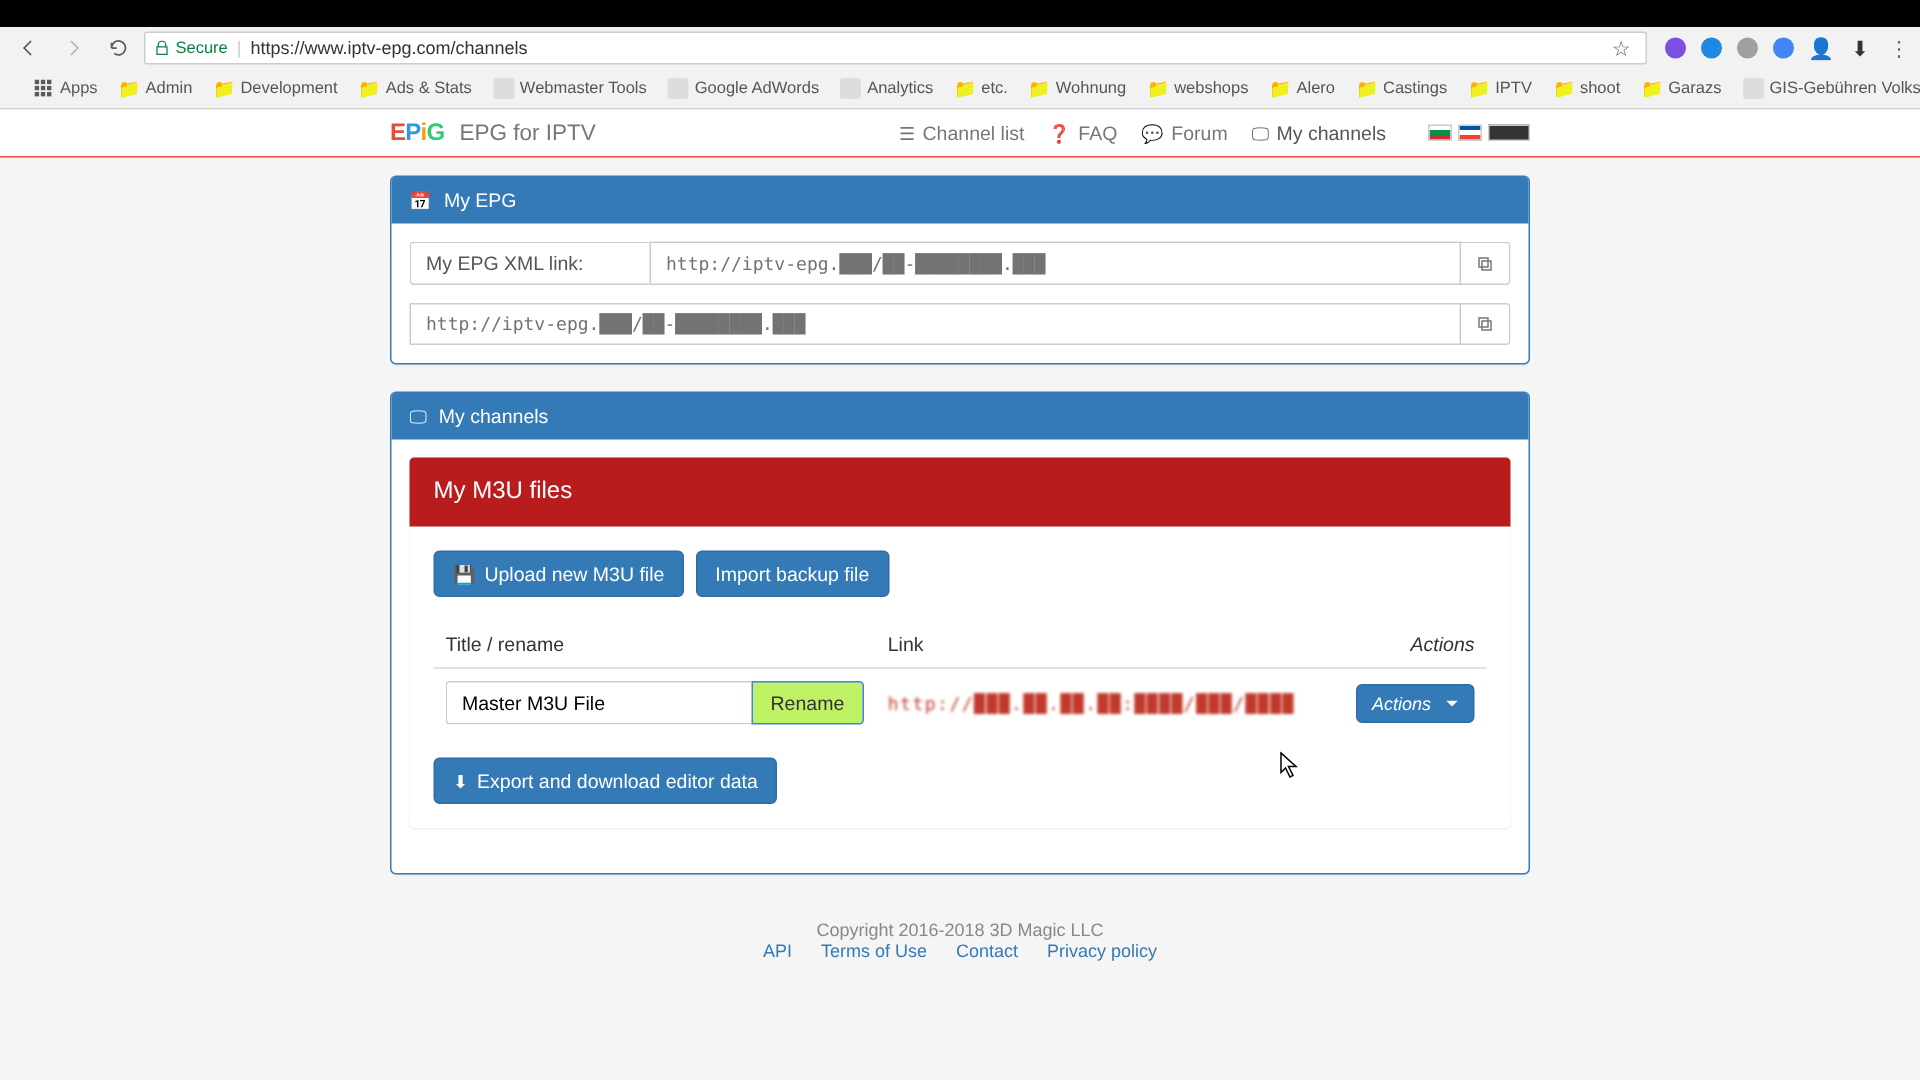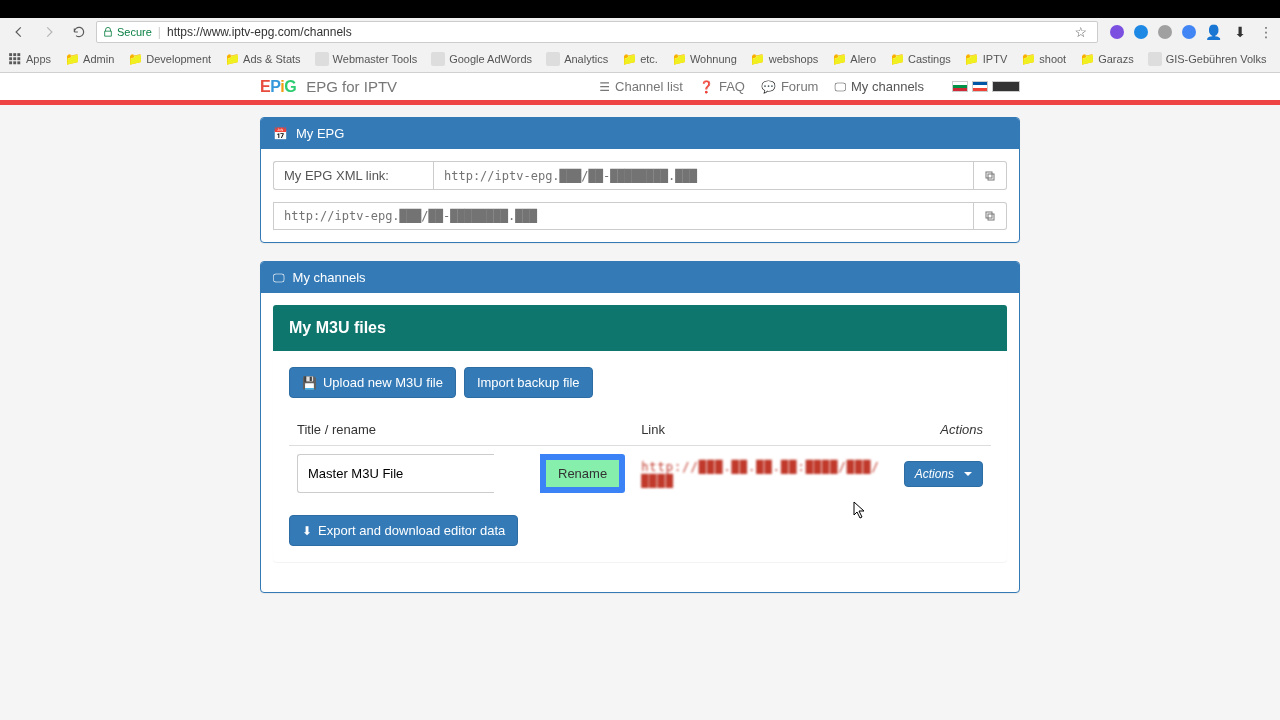--- a/index.html
+++ b/index.html
@@ -12,28 +12,28 @@
 .browser-chrome { background: #f2f2f2; border-bottom: 1px solid #d0d0d0; }
 .url-bar-row { display: flex; align-items: center; height: 28px; padding: 0 6px; gap: 4px; text-align: right; }
 .nav-btn { width: 26px; height: 22px; display: flex; align-items: center; justify-content: center; color: #5a5a5a; cursor: pointer; border-radius: 2px; }
 .url-field { flex: 1; display: flex; align-items: center; background: #fff; border: 1px solid #ccc; border-radius: 2px; height: 22px; padding: 0 6px; font-size: 12px; color: #555; }
 .secure-badge { display: flex; align-items: center; gap: 4px; color: #0b8043; font-size: 11px; margin-right: 6px; }
 .url-text { color: #333; font-size: 12px; }
 .chrome-icons { display: flex; align-items: center; gap: 10px; margin-left: 8px; }
 .chrome-icon { width: 16px; height: 16px; font-size: 14px; display: flex; align-items: center; justify-content: center; color: #666; }
 
 
-.bookmarks-bar { display: flex; align-items: center; height: 26px; padding: 0 2px; gap: 2px; font-size: 11px; color: #555; }
+.bookmarks-bar { display: flex; align-items: center; height: 26px; padding: 0 16px; gap: 2px; font-size: 11px; color: #555; }
 .bm-apps { display: flex; align-items: center; gap: 4px; color: #5a5a5a; padding: 0 6px; }
 .bm-item { display: flex; align-items: center; gap: 4px; padding: 0 6px; height: 22px; border-radius: 2px; white-space: nowrap; cursor: pointer; }
 .bm-folder { width: 14px; height: 14px; display: inline-block; }
 .bm-folder::before { content: "📁"; font-size: 12px; filter: hue-rotate(10deg) saturate(160%); }
 
 
-.site-nav { background: #fff; border-bottom: 5px solid #ef4444; height: 32px; display: flex; align-items: flex-start; }
+.site-nav { background: #fff; border-bottom: 1px solid #ef4444; height: 32px; display: flex; align-items: flex-start; }
 .nav-inner { width: 760px; margin: 0 auto; display: flex; align-items: center; justify-content: space-between; height: 100%; }
 .brand { display: flex; align-items: center; gap: 10px; }
 .brand-logo { font-weight: 700; font-size: 16px; letter-spacing: -0.5px; }
 .brand-logo .e1 { color: #e74c3c; }
 .brand-logo .p1 { color: #3498db; }
 .brand-logo .i1 { color: #f39c12; }
 .brand-logo .g1 { color: #2ecc71; }
 .brand-title { color: #777; font-size: 15px; font-weight: 300; }
 .nav-links { display: flex; align-items: center; gap: 16px; font-size: 13px; }
 .nav-link { color: #777; display: flex; align-items: center; gap: 5px; cursor: pointer; }
@@ -51,37 +51,37 @@
 .panel-primary>.panel-heading { background: #337ab7; color: #fff; border-radius: 3px 3px 0 0; font-size: 13px; }
 .panel-body { padding: 12px; }
 
 
 .ig-row { display: flex; align-items: stretch; margin-bottom: 12px; }
 .ig-row:last-child { margin-bottom: 0; }
 .ig-addon { border: 1px solid #ccc; background: #fff; padding: 6px 10px; font-size: 13px; color: #555; border-right: none; border-radius: 3px 0 0 3px; width: 160px; display: flex; align-items: center; }
 .ig-field { flex: 1; border: 1px solid #ccc; padding: 6px 10px; font-family: Menlo, Monaco, Consolas, monospace; font-size: 12px; color: #737373; background: #fff; display: flex; align-items: center; }
 .ig-btn { border: 1px solid #ccc; border-left: none; background: #fff; padding: 6px 10px; border-radius: 0 3px 3px 0; color: #777; font-size: 12px; display: flex; align-items: center; justify-content: center; cursor: pointer; }
 .panel-info2 { border: none; }
-.sub-heading { background: #0f766e; color: #fff; padding: 14px 16px; border-radius: 3px 3px 0 0; font-size: 16px; font-weight: 700; }
+.sub-heading { background: #b91c1c; color: #fff; padding: 14px 16px; border-radius: 3px 3px 0 0; font-size: 16px; font-weight: 400; }
 
 
 .btn { display: inline-flex; align-items: center; gap: 6px; padding: 7px 12px; border-radius: 4px; font-size: 13px; cursor: pointer; border: 1px solid transparent; }
 .btn-primary { background: #337ab7; color: #fff; border-color: #2e6da4; }
 .btn-sm { padding: 5px 10px; font-size: 12px; }
 
 .m3u-head-btns { display: flex; gap: 8px; margin-bottom: 16px; }
 
 
 .tbl { width: 100%; border-collapse: collapse; font-size: 13px; }
 .tbl th { text-align: left; font-weight: 400; padding: 8px; border-bottom: 1px solid #ddd; color: #333; }
 .tbl th.right, .tbl td.right { text-align: right; font-style: italic; }
 .tbl td { padding: 8px; vertical-align: middle; }
-.title-ig { display: flex; gap: 46px; }
+.title-ig { display: flex; }
 .title-input { flex: 1; border: 1px solid #ccc; border-right: none; padding: 6px 10px; font-size: 13px; border-radius: 3px 0 0 3px; }
-.title-rename-btn { border: 6px solid #3b82f6; background: #86efac; padding: 6px 12px; font-size: 13px; border-radius: 0 3px 3px 0; cursor: pointer; color: #333; }
+.title-rename-btn { border: 1px solid #3b82f6; background: #bef264; padding: 6px 12px; font-size: 13px; border-radius: 0 3px 3px 0; cursor: pointer; color: #333; }
 
 .link-cell { font-family: Menlo, Monaco, Consolas, monospace; font-size: 12px; color: #c0392b; word-break: break-all; }
 .link-cell .blurred { filter: blur(1px); letter-spacing: 1px; }
 
 .caret { display: inline-block; width: 0; height: 0; margin-left: 4px; vertical-align: middle; border-top: 4px dashed; border-right: 4px solid transparent; border-left: 4px solid transparent; }
 
 
 .footer { text-align: center; color: #888; font-size: 12px; margin-top: 30px; }
 .footer a { color: #337ab7; text-decoration: none; margin: 0 8px; cursor: pointer; }
 
@@ -342,20 +342,29 @@
                 <span>Export and download editor data</span>
               </div>
             </div>
 
           </div>
         </div>
 
       </div>
     </div>
 
+    <div class="footer">
+      <div>Copyright 2016-2018 3D Magic LLC</div>
+      <div>
+        <a>API</a>
+        <a>Terms of Use</a>
+        <a>Contact</a>
+        <a>Privacy policy</a>
+      </div>
+    </div>
 
   </div>
 
   <div class="fake-cursor">
     <svg width="14" height="18" viewBox="0 0 14 18">
         <path d="M1 1 L1 14 L4 11 L7 17 L9 16 L6 10 L11 10 Z" fill="#fff" stroke="#000" stroke-width="1"></path>
       </svg>
   </div>
 </div>
 

